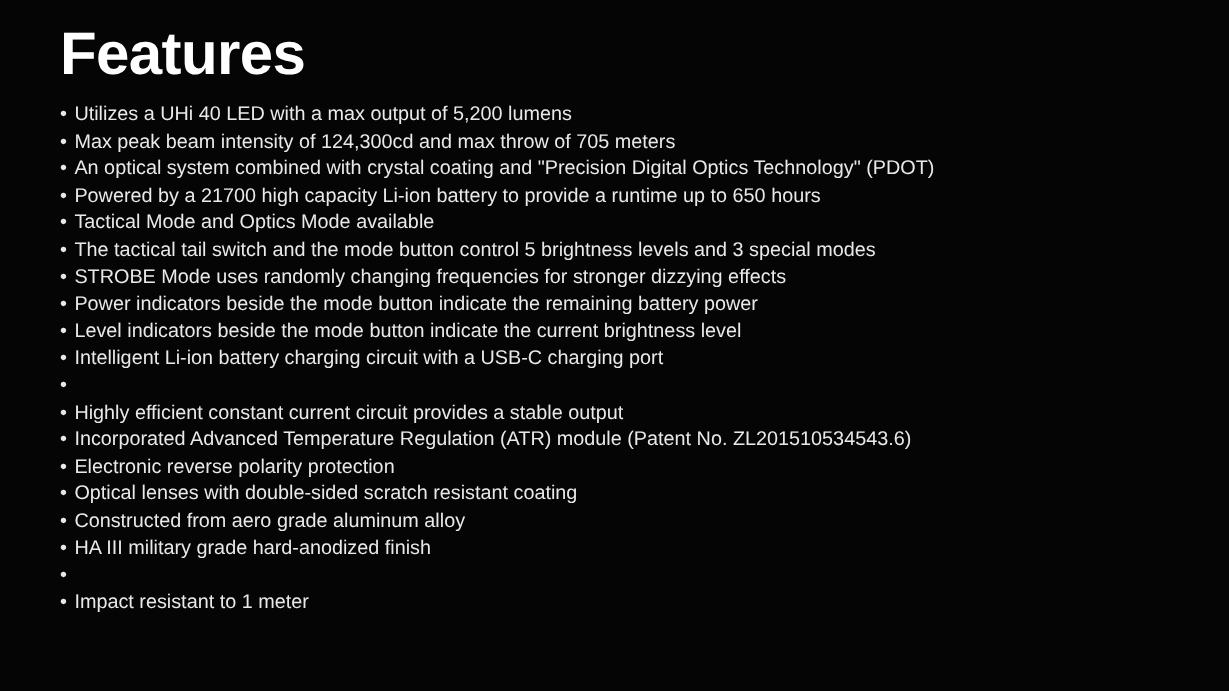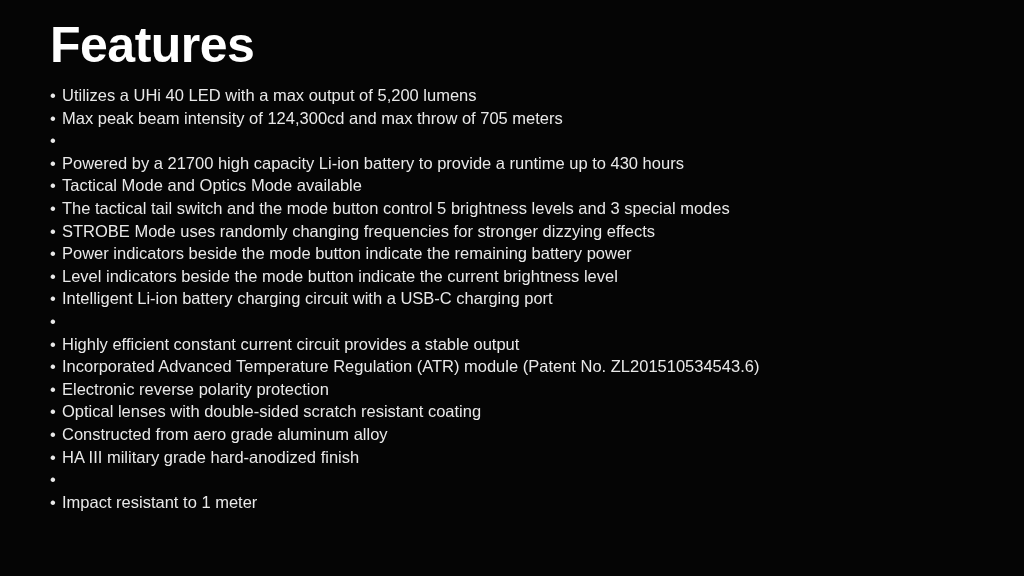--- a/index.html
+++ b/index.html
@@ -70,24 +70,25 @@
     <li class="feature-item">
       <span class="bullet">•</span>
       <span class="feature-text">Utilizes a UHi 40 LED with a max output of 5,200 lumens</span>
     </li>
     <li class="feature-item">
       <span class="bullet">•</span>
       <span class="feature-text">Max peak beam intensity of 124,300cd and max throw of 705 meters</span>
     </li>
     <li class="feature-item">
       <span class="bullet">•</span>
+      <span class="feature-text">An optical system combined with crystal coating and "Precision Digital Optics Technology" (PDOT)</span>
     </li>
     <li class="feature-item">
       <span class="bullet">•</span>
-      <span class="feature-text">Powered by a 21700 high capacity Li-ion battery to provide a runtime up to 430 hours</span>
+      <span class="feature-text">Powered by a 21700 high capacity Li-ion battery to provide a runtime up to 650 hours</span>
     </li>
     <li class="feature-item">
       <span class="bullet">•</span>
       <span class="feature-text">Tactical Mode and Optics Mode available</span>
     </li>
     <li class="feature-item">
       <span class="bullet">•</span>
       <span class="feature-text">The tactical tail switch and the mode button control 5 brightness levels and 3 special modes</span>
     </li>
     <li class="feature-item">

